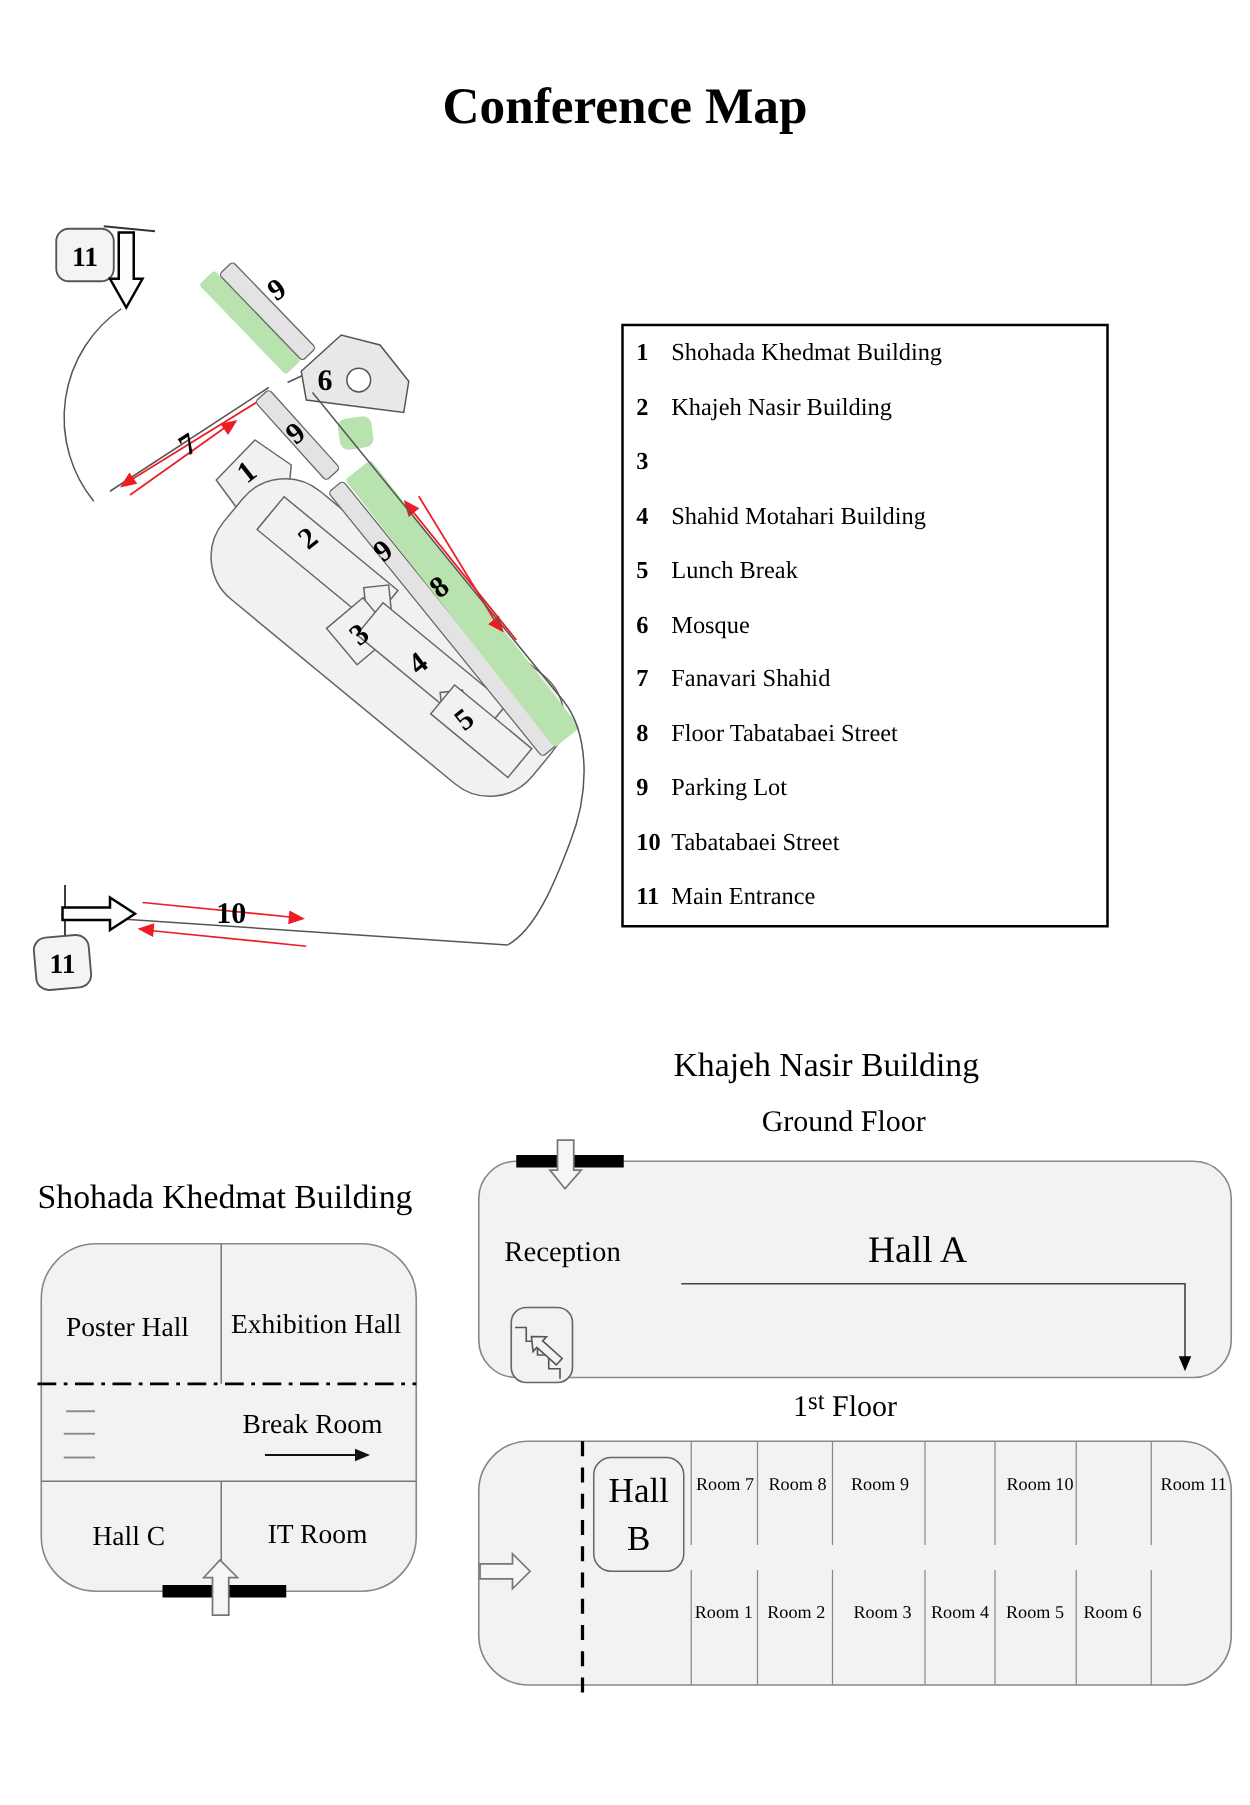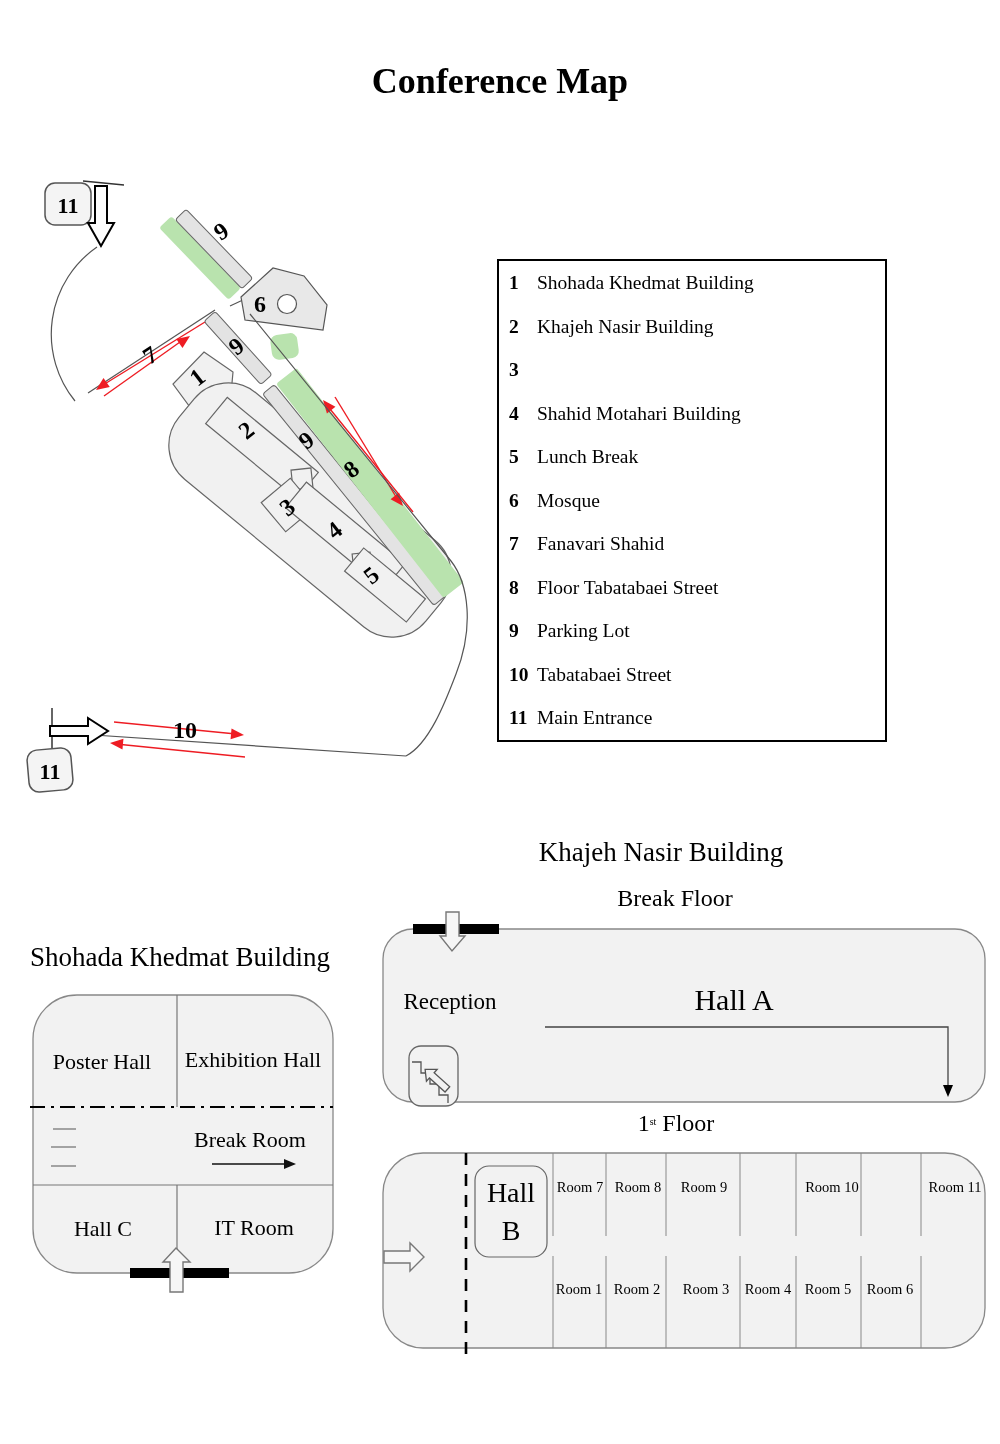--- a/index.html
+++ b/index.html
@@ -1,24 +1,24 @@
 <!DOCTYPE html>
 <html><head>
 <meta charset="utf-8">
 <style>
   html,body{margin:0;padding:0;background:#ffffff;}
   .page{position:relative;width:1000px;height:1444px;background:#fff;overflow:hidden;
         font-family:"Liberation Serif","DejaVu Serif",serif;color:#000;}
   .page > svg{position:absolute;left:0;top:0;}
   .overlay{position:absolute;white-space:nowrap;}
   .centered{transform:translateX(-50%);}
-  .main-title{font-size:36px;font-weight:bold;}
+  .main-title{font-size:41px;font-weight:bold;}
   .bld-title{font-size:27px;}
   .floor-title{font-size:24px;}
-  sup.st{font-size:10px;vertical-align:6px;}
+  sup.st{font-size:20px;vertical-align:6px;}
   
   .legend{position:absolute;left:497px;top:259px;width:390px;height:483px;
           border:2px solid #000;box-sizing:border-box;display:flex;flex-direction:column;
           justify-content:space-between;padding:12px 6px 12px 10px;}
   .legend-row{display:flex;align-items:baseline;font-size:19.5px;line-height:1;}
   .legend-num{font-weight:bold;width:28px;flex:0 0 28px;}
   
   svg text{font-family:"Liberation Serif","DejaVu Serif",serif;fill:#000;}
   .mapnum{font-size:24px;font-weight:bold;}
   .badgenum{font-size:22px;font-weight:bold;}
@@ -257,17 +257,17 @@
         <span class="legend-num">10</span>
         <span>Tabatabaei Street</span>
       </div>
     <div class="legend-row">
         <span class="legend-num">11</span>
         <span>Main Entrance</span>
       </div>
   </div>
 
   <div class="overlay centered bld-title" style="left:661px;top:837px;">Khajeh Nasir Building</div>
-  <div class="overlay centered floor-title" style="left:675px;top:885px;">Break Floor</div>
+  <div class="overlay centered floor-title" style="left:675px;top:885px;">Ground Floor</div>
   <div class="overlay centered bld-title" style="left:180px;top:942px;">Shohada Khedmat Building</div>
   <div class="overlay centered floor-title" style="left:676px;top:1110px;"><span>1</span><sup class="st">st</sup><span> Floor</span></div>
 
 </div>
 
 </body></html>

